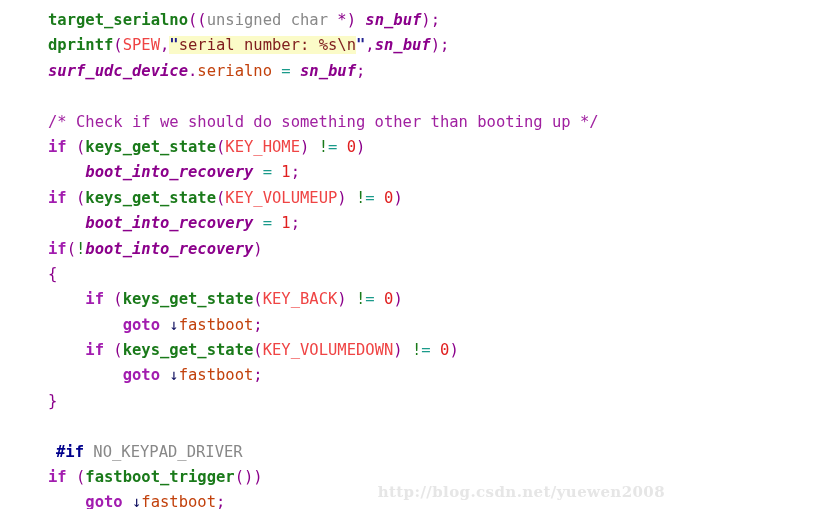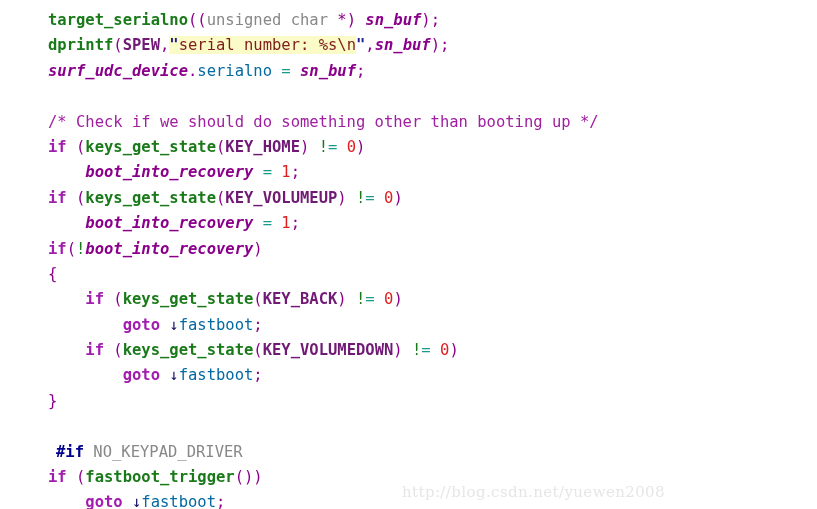--- a/index.html
+++ b/index.html
@@ -32,46 +32,47 @@
   }
   .line {
     white-space: pre;
     height: 25.4px;
     display: block;
   }
   .tok { white-space: pre; }
 
   
   .t-func      { color: #1a7a1a; font-weight: bold; }          
-  .t-ident     { color: #0369a1; font-weight: normal; }        
+  .t-ident     { color: #c2410c; font-weight: normal; }        
   .t-kw        { color: #a21caf; font-weight: bold; }          
   .t-type      { color: #888888; font-weight: normal; }        
   .t-punc      { color: #8b008b; font-weight: normal; }        
   .t-var       { color: #8b008b; font-weight: bold; font-style: italic; } 
-  .t-const     { color: #701a75; font-weight: bold; }        
+  .t-const     { color: #ef4444; font-weight: normal; }        
   .t-num       { color: #e02020; font-weight: normal; }        
   .t-op        { color: #1a9a8a; font-weight: normal; }        
   .t-bang      { color: #1a7a1a; font-weight: normal; }        
   .t-str       { color: #7f1d1d; font-weight: normal; }        
   .t-strq      { color: #202090; font-weight: bold; }          
   .t-comment   { color: #a020a0; font-weight: normal; }        
   .t-pp        { color: #00008b; font-weight: bold; margin-left: 8px; }          
   .t-ppname    { color: #888888; font-weight: normal; }        
   .t-arrow     { color: #101060; font-weight: normal; }        
   .hl          { background: #fbfbc8; }                        
 
   #watermark {
     position: absolute;
     right: 12px;
     bottom: 8px;
     color: #e6e6e6;
     font-size: 15px;
     font-family: "DejaVu Serif", "Liberation Serif", serif;
     letter-spacing: 0.4px;
     white-space: pre;
+    font-weight: bold;
   }
 </style>
 </head>
 <body>
 
 <div id="code-view">
   <div class="code-lines" id="code-lines"><span class="line"><span class="tok t-func">target_serialno</span><span class="tok t-punc">((</span><span class="tok t-type">unsigned char </span><span class="tok t-punc">*) </span><span class="tok t-var">sn_buf</span><span class="tok t-punc">);</span></span><span class="line"><span class="tok t-func">dprintf</span><span class="tok t-punc">(</span><span class="tok t-const">SPEW</span><span class="tok t-punc">,</span><span class="tok t-strq hl">"</span><span class="tok t-str hl">serial number: %s\n</span><span class="tok t-strq">"</span><span class="tok t-punc">,</span><span class="tok t-var">sn_buf</span><span class="tok t-punc">);</span></span><span class="line"><span class="tok t-var">surf_udc_device</span><span class="tok t-punc">.</span><span class="tok t-ident">serialno</span><span class="tok t-punc"> </span><span class="tok t-op">=</span><span class="tok t-punc"> </span><span class="tok t-var">sn_buf</span><span class="tok t-punc">;</span></span><span class="line">&nbsp;</span><span class="line"><span class="tok t-comment">/* Check if we should do something other than booting up */</span></span><span class="line"><span class="tok t-kw">if</span><span class="tok t-punc"> (</span><span class="tok t-func">keys_get_state</span><span class="tok t-punc">(</span><span class="tok t-const">KEY_HOME</span><span class="tok t-punc">) </span><span class="tok t-bang">!</span><span class="tok t-op">=</span><span class="tok t-punc"> </span><span class="tok t-num">0</span><span class="tok t-punc">)</span></span><span class="line"><span class="tok t-punc">    </span><span class="tok t-var">boot_into_recovery</span><span class="tok t-punc"> </span><span class="tok t-op">=</span><span class="tok t-punc"> </span><span class="tok t-num">1</span><span class="tok t-punc">;</span></span><span class="line"><span class="tok t-kw">if</span><span class="tok t-punc"> (</span><span class="tok t-func">keys_get_state</span><span class="tok t-punc">(</span><span class="tok t-const">KEY_VOLUMEUP</span><span class="tok t-punc">) </span><span class="tok t-bang">!</span><span class="tok t-op">=</span><span class="tok t-punc"> </span><span class="tok t-num">0</span><span class="tok t-punc">)</span></span><span class="line"><span class="tok t-punc">    </span><span class="tok t-var">boot_into_recovery</span><span class="tok t-punc"> </span><span class="tok t-op">=</span><span class="tok t-punc"> </span><span class="tok t-num">1</span><span class="tok t-punc">;</span></span><span class="line"><span class="tok t-kw">if</span><span class="tok t-punc">(</span><span class="tok t-bang">!</span><span class="tok t-var">boot_into_recovery</span><span class="tok t-punc">)</span></span><span class="line"><span class="tok t-punc">{</span></span><span class="line"><span class="tok t-punc">    </span><span class="tok t-kw">if</span><span class="tok t-punc"> (</span><span class="tok t-func">keys_get_state</span><span class="tok t-punc">(</span><span class="tok t-const">KEY_BACK</span><span class="tok t-punc">) </span><span class="tok t-bang">!</span><span class="tok t-op">=</span><span class="tok t-punc"> </span><span class="tok t-num">0</span><span class="tok t-punc">)</span></span><span class="line"><span class="tok t-punc">        </span><span class="tok t-kw">goto</span><span class="tok t-punc"> </span><span class="tok t-arrow">↓</span><span class="tok t-ident">fastboot</span><span class="tok t-punc">;</span></span><span class="line"><span class="tok t-punc">    </span><span class="tok t-kw">if</span><span class="tok t-punc"> (</span><span class="tok t-func">keys_get_state</span><span class="tok t-punc">(</span><span class="tok t-const">KEY_VOLUMEDOWN</span><span class="tok t-punc">) </span><span class="tok t-bang">!</span><span class="tok t-op">=</span><span class="tok t-punc"> </span><span class="tok t-num">0</span><span class="tok t-punc">)</span></span><span class="line"><span class="tok t-punc">        </span><span class="tok t-kw">goto</span><span class="tok t-punc"> </span><span class="tok t-arrow">↓</span><span class="tok t-ident">fastboot</span><span class="tok t-punc">;</span></span><span class="line"><span class="tok t-punc">}</span></span><span class="line">&nbsp;</span><span class="line"><span class="tok t-pp">#if</span><span class="tok t-ppname"> NO_KEYPAD_DRIVER</span></span><span class="line"><span class="tok t-kw">if</span><span class="tok t-punc"> (</span><span class="tok t-func">fastboot_trigger</span><span class="tok t-punc">())</span></span><span class="line"><span class="tok t-punc">    </span><span class="tok t-kw">goto</span><span class="tok t-punc"> </span><span class="tok t-arrow">↓</span><span class="tok t-ident">fastboot</span><span class="tok t-punc">;</span></span></div>
   <div id="watermark">http://blog.csdn.net/yuewen2008</div>
 </div>
 

